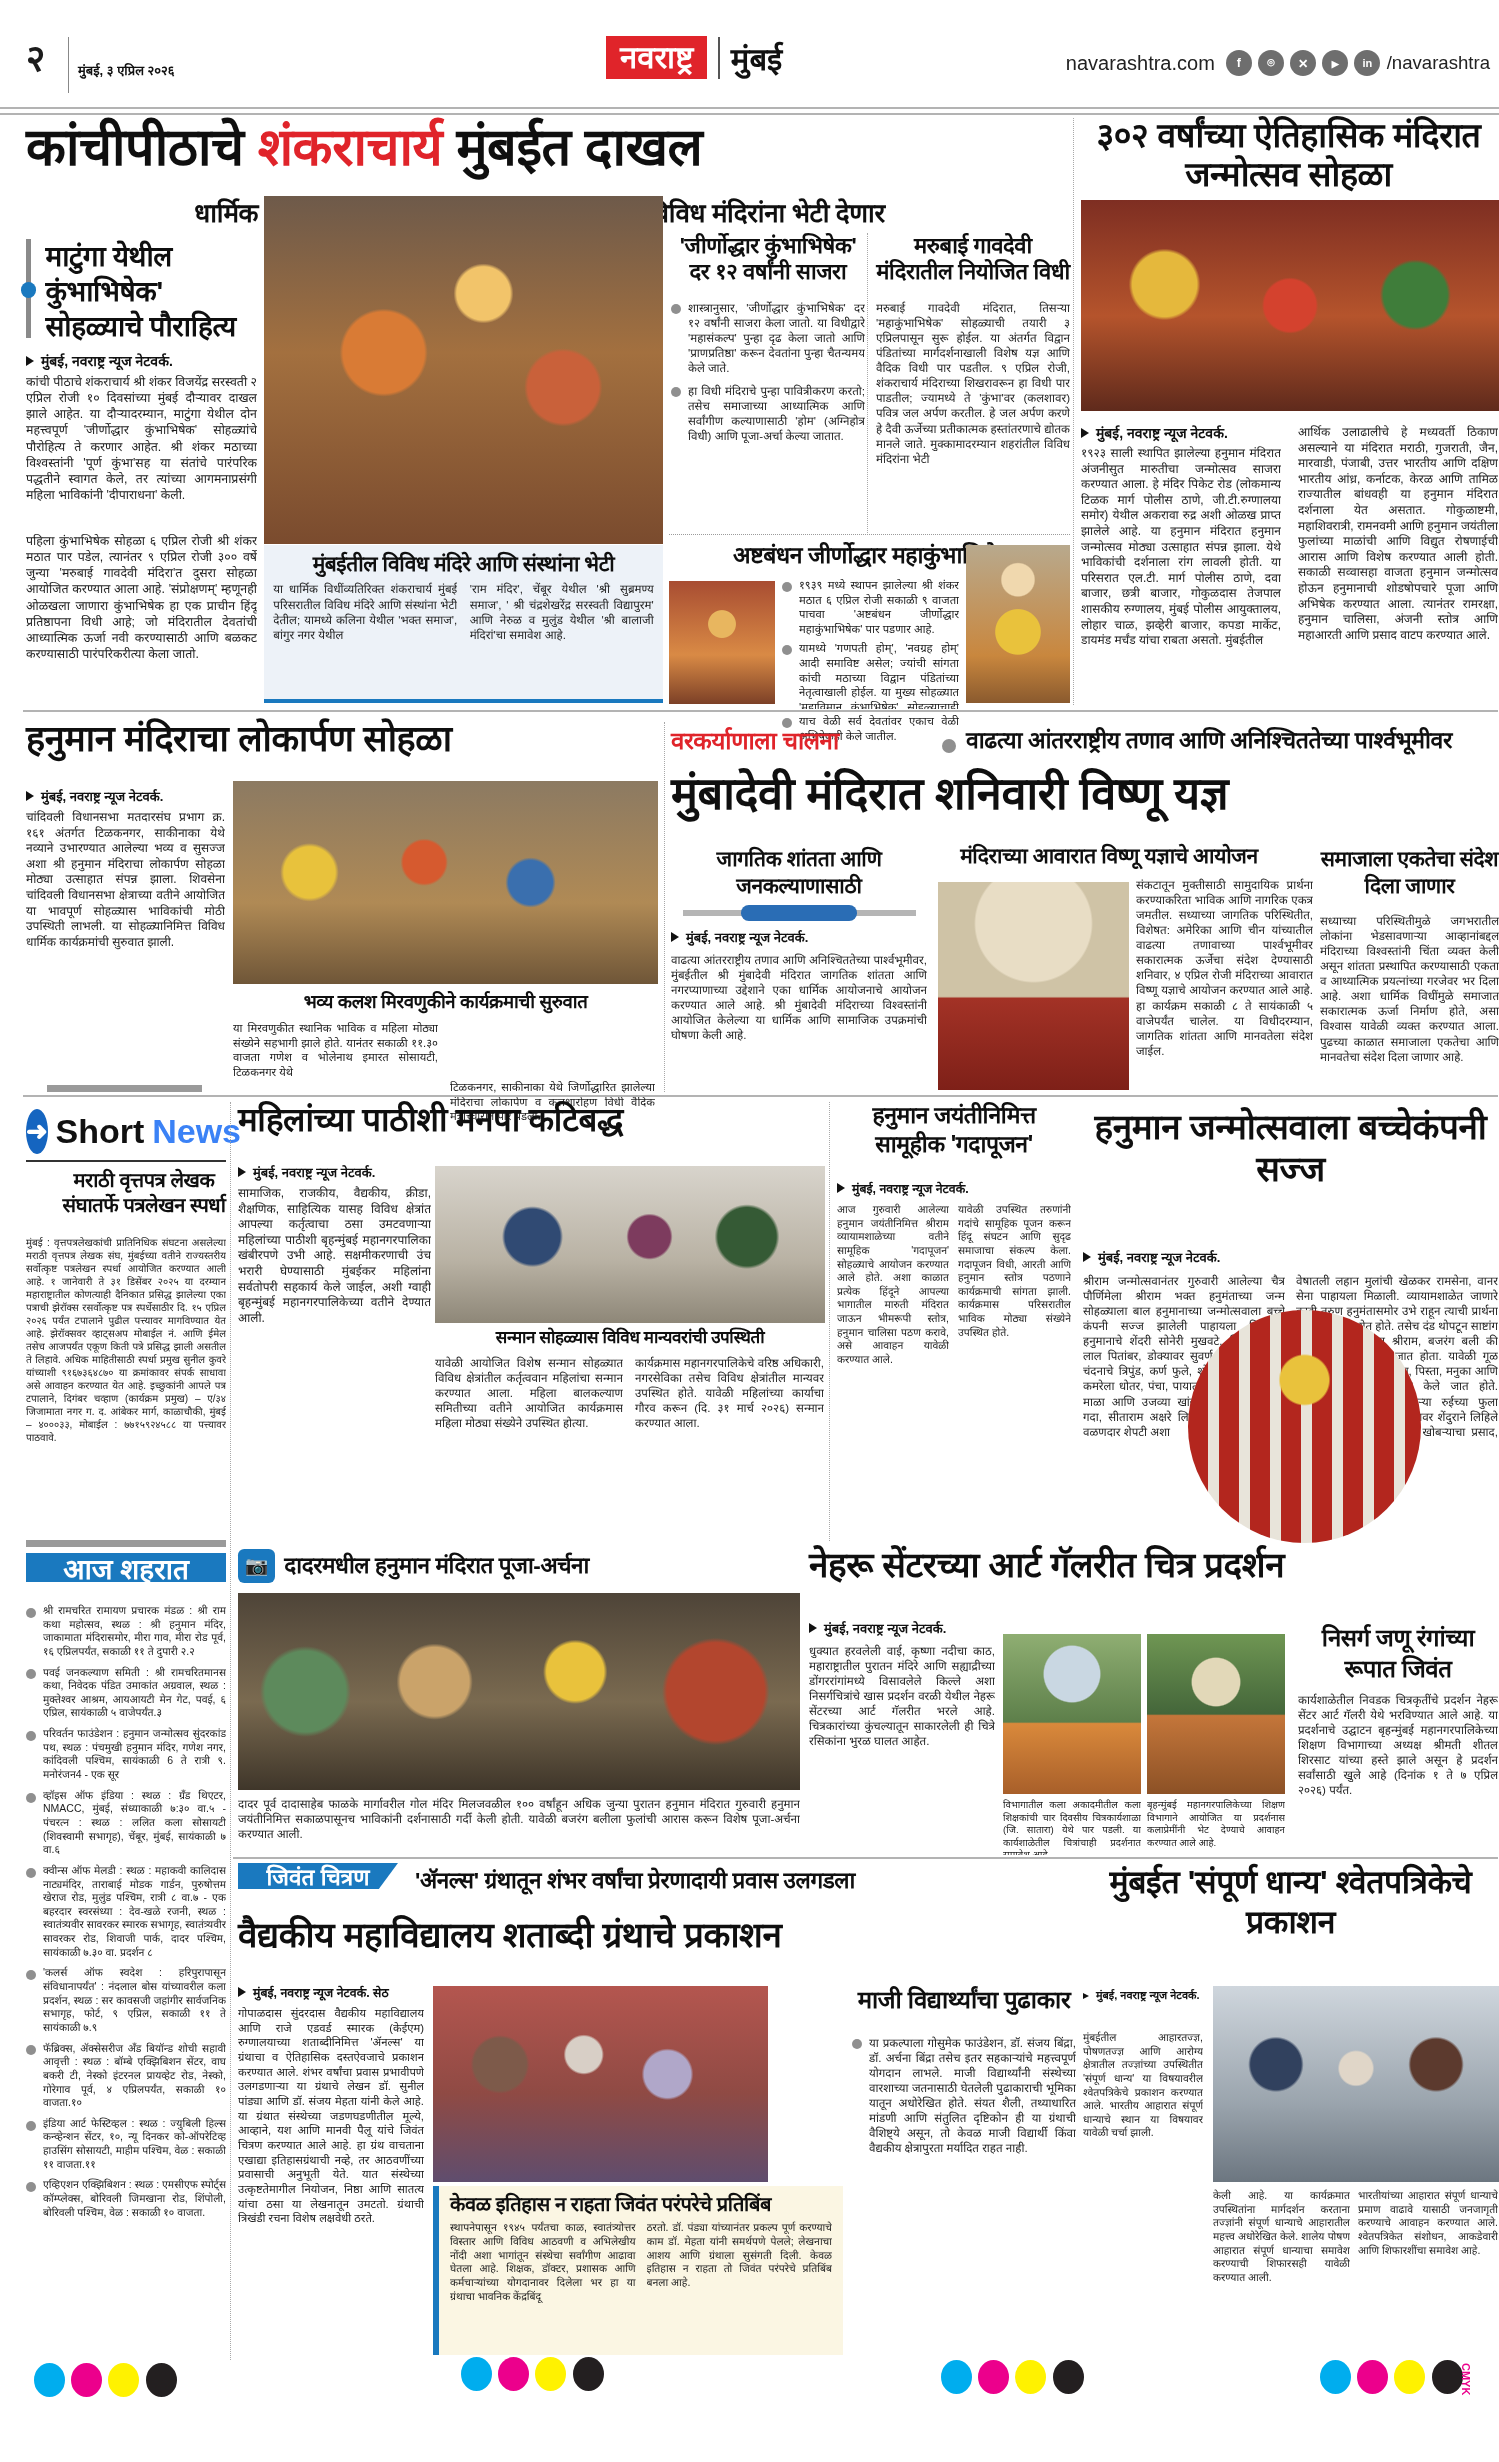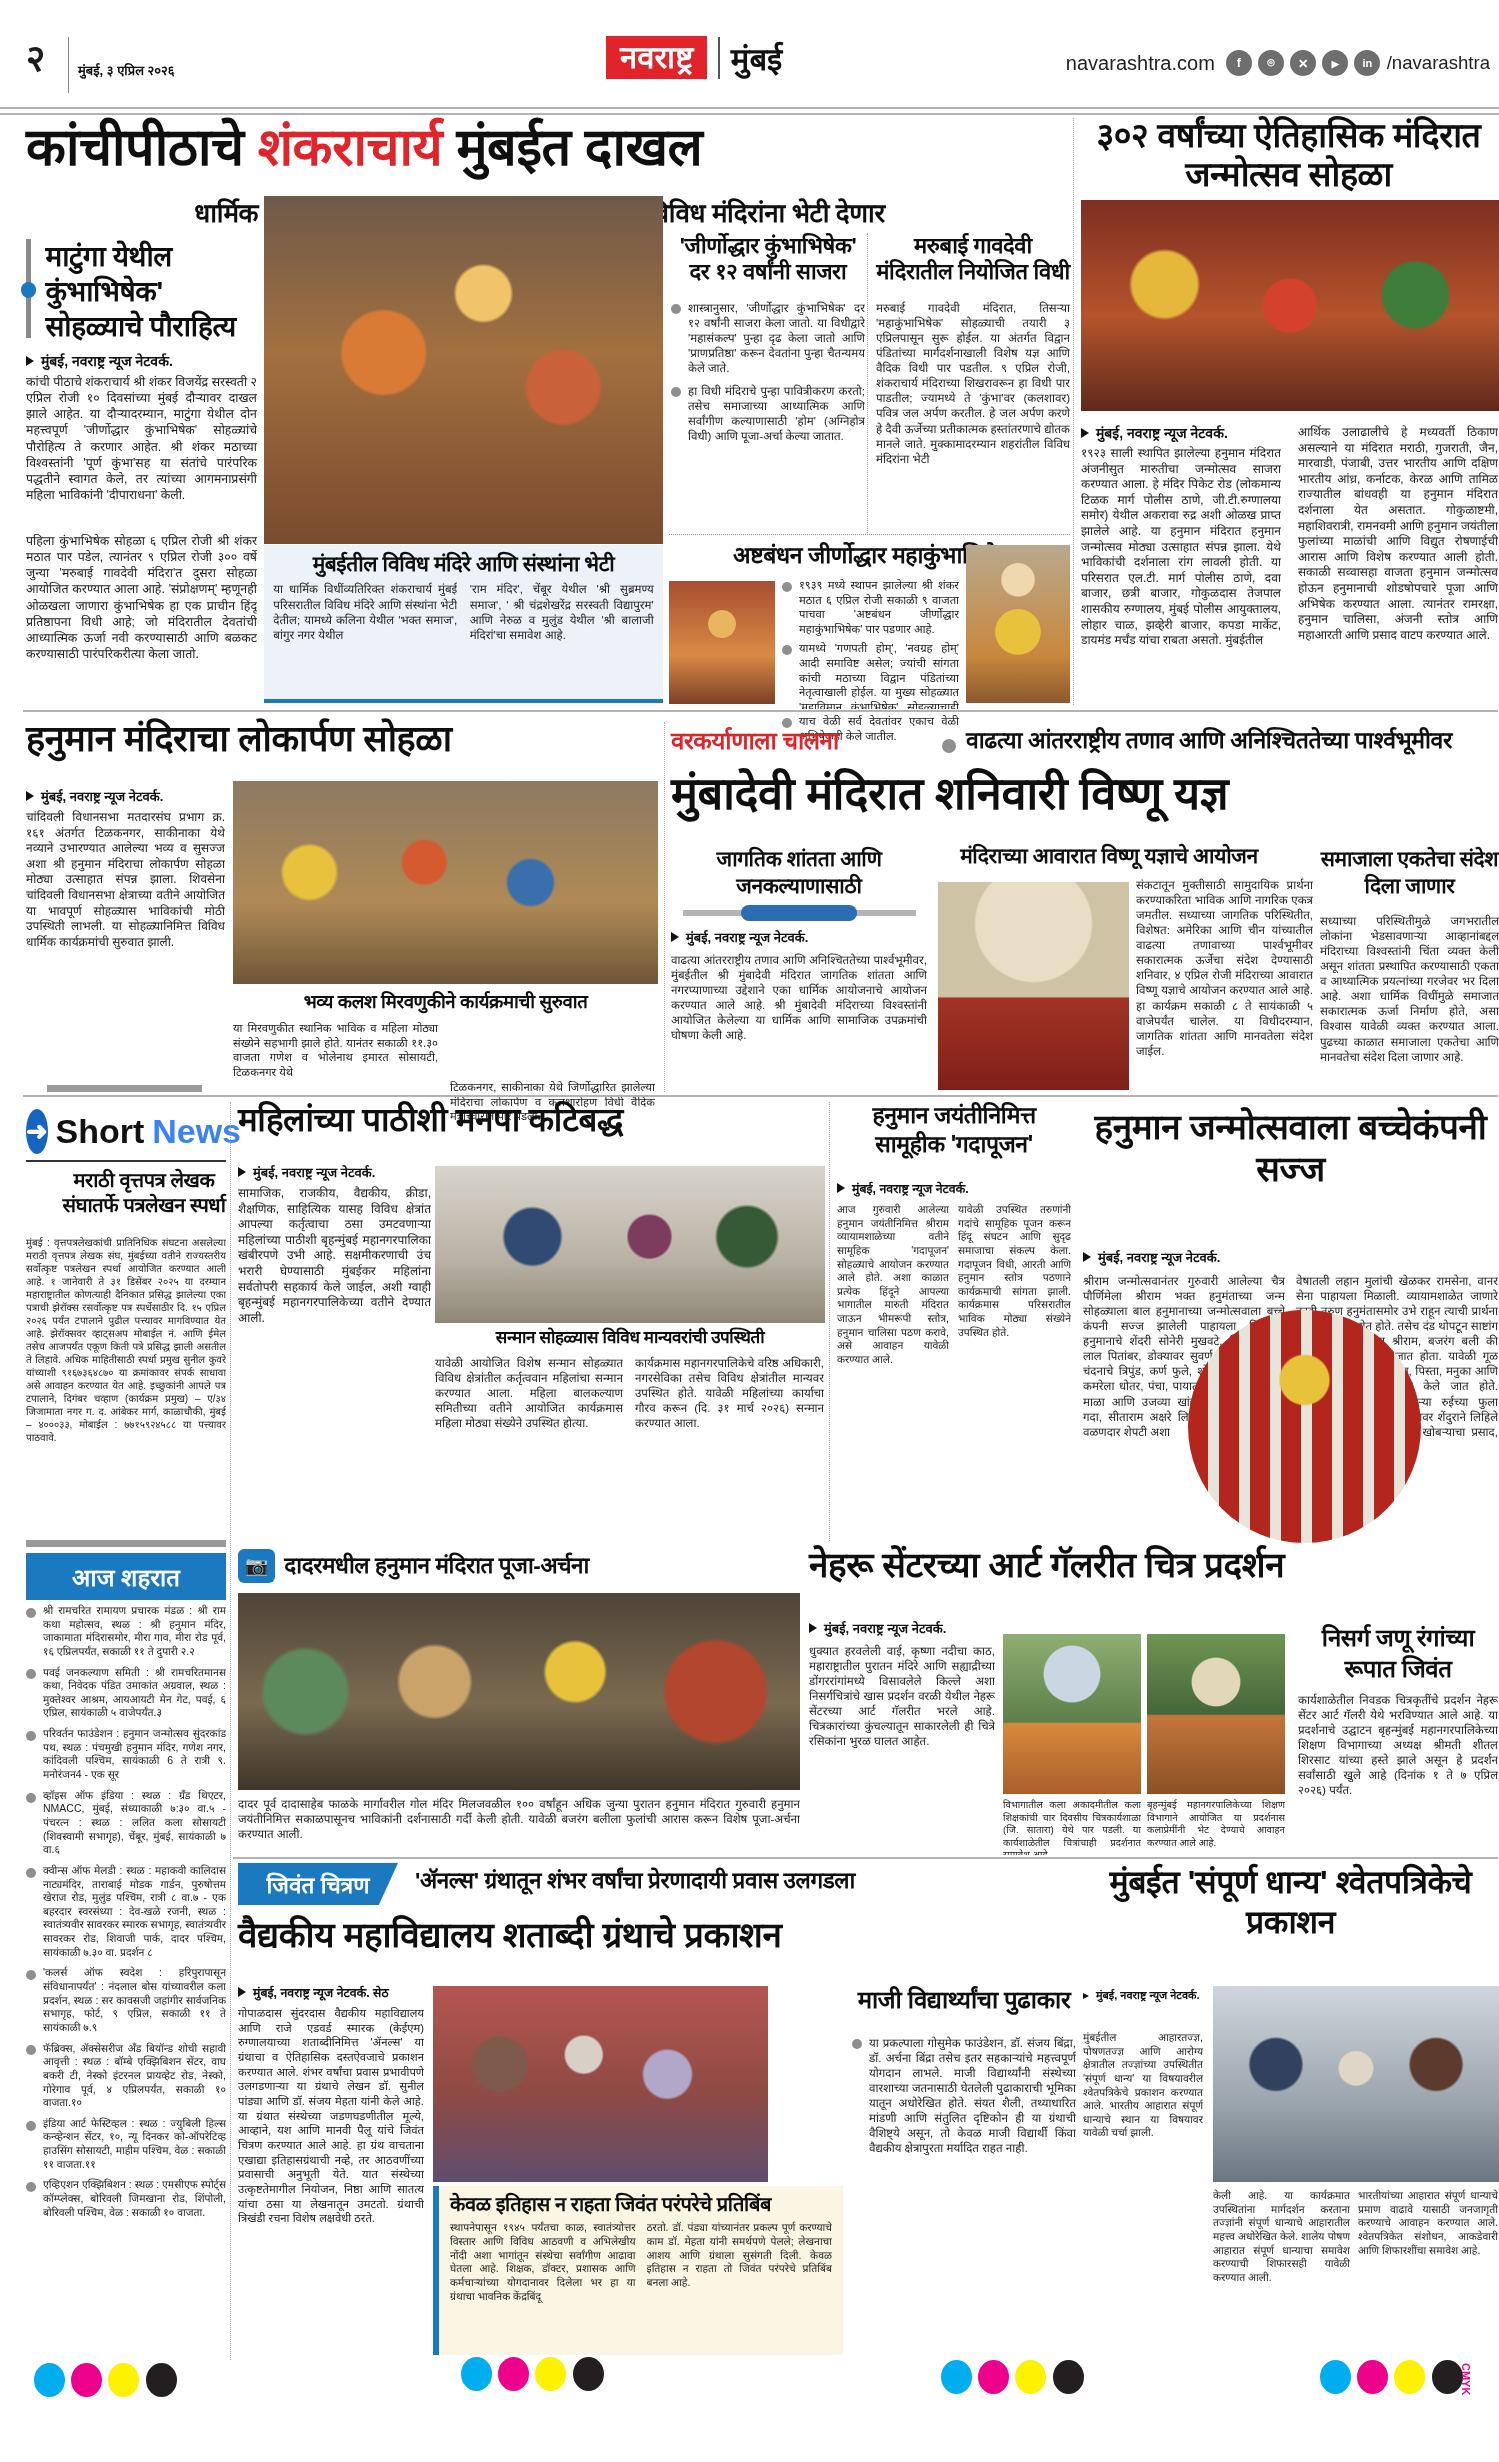--- a/index.html
+++ b/index.html
@@ -198,21 +198,21 @@
   <div class="abs hl ctr" style="left:1083px;top:1106px;width:415px;font-size:35px;line-height:1.2;">हनुमान जन्मोत्सवाला बच्चेकंपनी सज्ज</div>
 
   <div class="abs bd" style="left:958px;top:1203px;width:113px;height:332px;font-size:10.5px;">यावेळी उपस्थित तरुणांनी गदांचे सामूहिक पूजन करून हिंदू संघटन आणि सुदृढ समाजाचा संकल्प केला. गदापूजन विधी, आरती आणि हनुमान स्तोत्र पठणाने कार्यक्रमाची सांगता झाली. कार्यक्रमास परिसरातील भाविक मोठ्या संख्येने उपस्थित होते.</div>
   <div class="abs by" style="left:1083px;top:1248px;font-size:13px;"><span class="arr"></span><span>मुंबई, नवराष्ट्र न्यूज नेटवर्क.</span></div>
   <div class="abs bd" style="left:1083px;top:1273px;width:202px;height:264px;font-size:11.6px;">श्रीराम जन्मोत्सवानंतर गुरुवारी आलेल्या चैत्र पौर्णिमेला श्रीराम भक्त हनुमंताच्या जन्म सोहळ्याला बाल हनुमानाच्या जन्मोत्सवाला बच्चे कंपनी सज्ज झालेली पाहायला मिळाली. हनुमानाचे शेंदरी सोनेरी मुखवटे, पिवळे आणि लाल पितांबर, डोक्यावर सुवर्ण मुकूट, माथ्यावर चंदनाचे त्रिपुंड, कर्ण फुले, शोभेचे स्वर्णअलंकार, कमरेला धोतर, पंचा, पायात तोडे, गळ्यात रुद्राक्ष माळा आणि उजव्या खांद्यावर घेतलेली शेंटीशी गदा, सीताराम अक्षरे लिहिलेला अंगरखा आणि वळणदार शेपटी अशा</div>
   <div class="abs bd" style="left:1296px;top:1273px;width:202px;height:264px;font-size:11.6px;">वेषातली लहान मुलांची खेळकर रामसेना, वानर सेना पाहायला मिळाली. व्यायामशाळेत जाणारे काही तरुण हनुमंतासमोर उभे राहून त्याची प्रार्थना करताना दिसून येत होते. तसेच दंड थोपटून साष्टांग प्रणिपात करीत 'जय श्रीराम, बजरंग बली की जय'चा जयघोष केला जात होता. यावेळी गूळ खोबरे, साखर, काजू, बदाम, पिस्ता, मनुका आणि खजुराच्या प्रसादाचे वाटप केले जात होते. मारुतीला आवडणाऱ्या पांढऱ्या रुईच्या फुला पानांची माळ, त्या प्रत्येक पानावर शेंदुराने लिहिले जाणारे सीताराम अक्षर, गूळ खोबऱ्याचा प्रसाद, सुंठवडा यांचा समावेश असतो.</div>
   <div class="abs" style="left:1188px;top:1310px;width:233px;height:233px;border-radius:50%;background:
       radial-gradient(circle at 50% 30%,#e9c23c 0 12%,transparent 13%),
       repeating-linear-gradient(90deg,#b3261e 0 20px,#e8e4da 20px 31px);"></div>
 
-  <div class="abs" style="left:26px;top:1553px;width:200px;height:47px;background:#1a79bf;color:#fff;display:flex;align-items:center;justify-content:center;font-size:24px;font-weight:700;">आज शहरात</div>
+  <div class="abs" style="left:26px;top:1553px;width:200px;height:29px;background:#1a79bf;color:#fff;display:flex;align-items:center;justify-content:center;font-size:28px;font-weight:700;">आज शहरात</div>
   <div class="abs" style="left:26px;top:1604px;width:200px;height:750px;overflow:hidden;">
     <div class="dotrow" style="margin-bottom:7px;">
         <span class="gdot"></span>
         <div class="bd" style="font-size:10.5px;">श्री रामचरित रामायण प्रचारक मंडळ : श्री राम कथा महोत्सव, स्थळ : श्री हनुमान मंदिर, जाकामाता मंदिरासमोर, मीरा गाव, मीरा रोड पूर्व, १६ एप्रिलपर्यंत, सकाळी ११ ते दुपारी २.२</div>
       </div>
     <div class="dotrow" style="margin-bottom:7px;">
         <span class="gdot"></span>
         <div class="bd" style="font-size:10.5px;">पवई जनकल्याण समिती : श्री रामचरितमानस कथा, निवेदक पंडित उमाकांत अग्रवाल, स्थळ : मुक्तेश्वर आश्रम, आयआयटी मेन गेट, पवई, ६ एप्रिल, सायंकाळी ५ वाजेपर्यंत.३</div>
       </div>
     <div class="dotrow" style="margin-bottom:7px;">
@@ -266,21 +266,21 @@
   <div class="abs ph" style="left:1147px;top:1634px;width:138px;height:160px;background:
       radial-gradient(circle at 50% 30%,#e2d8b8 0 18%,transparent 19%),
       linear-gradient(180deg,#6f9653,#44663a 50%,#c4763a 51%,#8c5126);"></div>
   <div class="abs bd" style="left:1003px;top:1799px;width:138px;height:56px;font-size:9.7px;">विभागातील कला अकादमीतील कला शिक्षकांची चार दिवसीय चित्रकार्यशाळा (जि. सातारा) येथे पार पडली. या कार्यशाळेतील चित्रांचाही प्रदर्शनात समावेश आहे.</div>
   <div class="abs bd" style="left:1147px;top:1799px;width:138px;height:56px;font-size:9.7px;">बृहन्मुंबई महानगरपालिकेच्या शिक्षण विभागाने आयोजित या प्रदर्शनास कलाप्रेमींनी भेट देण्याचे आवाहन करण्यात आले आहे.</div>
   <div class="abs hl ctr" style="left:1298px;top:1622px;width:200px;font-size:24px;line-height:1.3;">निसर्ग जणू रंगांच्या रूपात जिवंत</div>
   <div class="abs bd" style="left:1298px;top:1692px;width:200px;height:163px;font-size:11.6px;">कार्यशाळेतील निवडक चित्रकृतींचे प्रदर्शन नेहरू सेंटर आर्ट गॅलरी येथे भरविण्यात आले आहे. या प्रदर्शनाचे उद्घाटन बृहन्मुंबई महानगरपालिकेच्या शिक्षण विभागाच्या अध्यक्ष श्रीमती शीतल शिरसाट यांच्या हस्ते झाले असून हे प्रदर्शन सर्वांसाठी खुले आहे (दिनांक १ ते ७ एप्रिल २०२६) पर्यंत.</div>
 
   <div class="abs hrule" style="left:233px;top:1857px;width:1265px;height:1.6px;"></div>
 
-  <div class="abs" style="left:238px;top:1863px;width:160px;height:42px;background:#1a79bf;color:#fff;display:flex;align-items:center;justify-content:center;font-size:22.5px;font-weight:700;clip-path:polygon(0 0,100% 0,88% 100%,0 100%);">जिवंत चित्रण</div>
+  <div class="abs" style="left:238px;top:1863px;width:160px;height:26px;background:#1a79bf;color:#fff;display:flex;align-items:center;justify-content:center;font-size:22.5px;font-weight:700;clip-path:polygon(0 0,100% 0,88% 100%,0 100%);">जिवंत चित्रण</div>
   <div class="abs hl" style="left:415px;top:1869px;width:598px;font-size:22.5px;">'ॲनल्स' ग्रंथातून शंभर वर्षांचा प्रेरणादायी प्रवास उलगडला</div>
   <div class="abs hl" style="left:238px;top:1916px;width:559px;font-size:35px;">वैद्यकीय महाविद्यालय शताब्दी ग्रंथाचे प्रकाशन</div>
   <div class="abs by" style="left:238px;top:1984px;font-size:12.4px;"><span class="arr"></span><span>मुंबई, नवराष्ट्र न्यूज नेटवर्क. सेठ</span></div>
   <div class="abs bd" style="left:238px;top:2006px;width:186px;height:351px;font-size:11.3px;">गोपाळदास सुंदरदास वैद्यकीय महाविद्यालय आणि राजे एडवर्ड स्मारक (केईएम) रुग्णालयाच्या शताब्दीनिमित्त 'ॲनल्स' या ग्रंथाचा व ऐतिहासिक दस्तऐवजाचे प्रकाशन करण्यात आले. शंभर वर्षांचा प्रवास प्रभावीपणे उलगडणाऱ्या या ग्रंथाचे लेखन डॉ. सुनील पांड्या आणि डॉ. संजय मेहता यांनी केले आहे. या ग्रंथात संस्थेच्या जडणघडणीतील मूल्ये, आव्हाने, यश आणि मानवी पैलू यांचे जिवंत चित्रण करण्यात आले आहे. हा ग्रंथ वाचताना एखाद्या इतिहासग्रंथाची नव्हे, तर आठवणींच्या प्रवासाची अनुभूती येते. यात संस्थेच्या उत्कृष्टतेमागील नियोजन, निष्ठा आणि सातत्य यांचा ठसा या लेखनातून उमटतो. ग्रंथाची त्रिखंडी रचना विशेष लक्षवेधी ठरते.</div>
   <div class="abs ph" style="left:433px;top:1986px;width:335px;height:196px;background:
       radial-gradient(circle at 20% 40%,#7d5a4a 0 9%,transparent 10%),
       radial-gradient(circle at 45% 35%,#d8cfc6 0 8%,transparent 9%),
       radial-gradient(circle at 70% 45%,#b0a7c9 0 9%,transparent 10%),
       linear-gradient(180deg,#b4564f,#8f4a44 55%,#5f4d6e);"></div>
   <div class="abs cream" style="left:433px;top:2186px;width:410px;height:169px;padding:7.8px 11px;box-sizing:border-box;">

